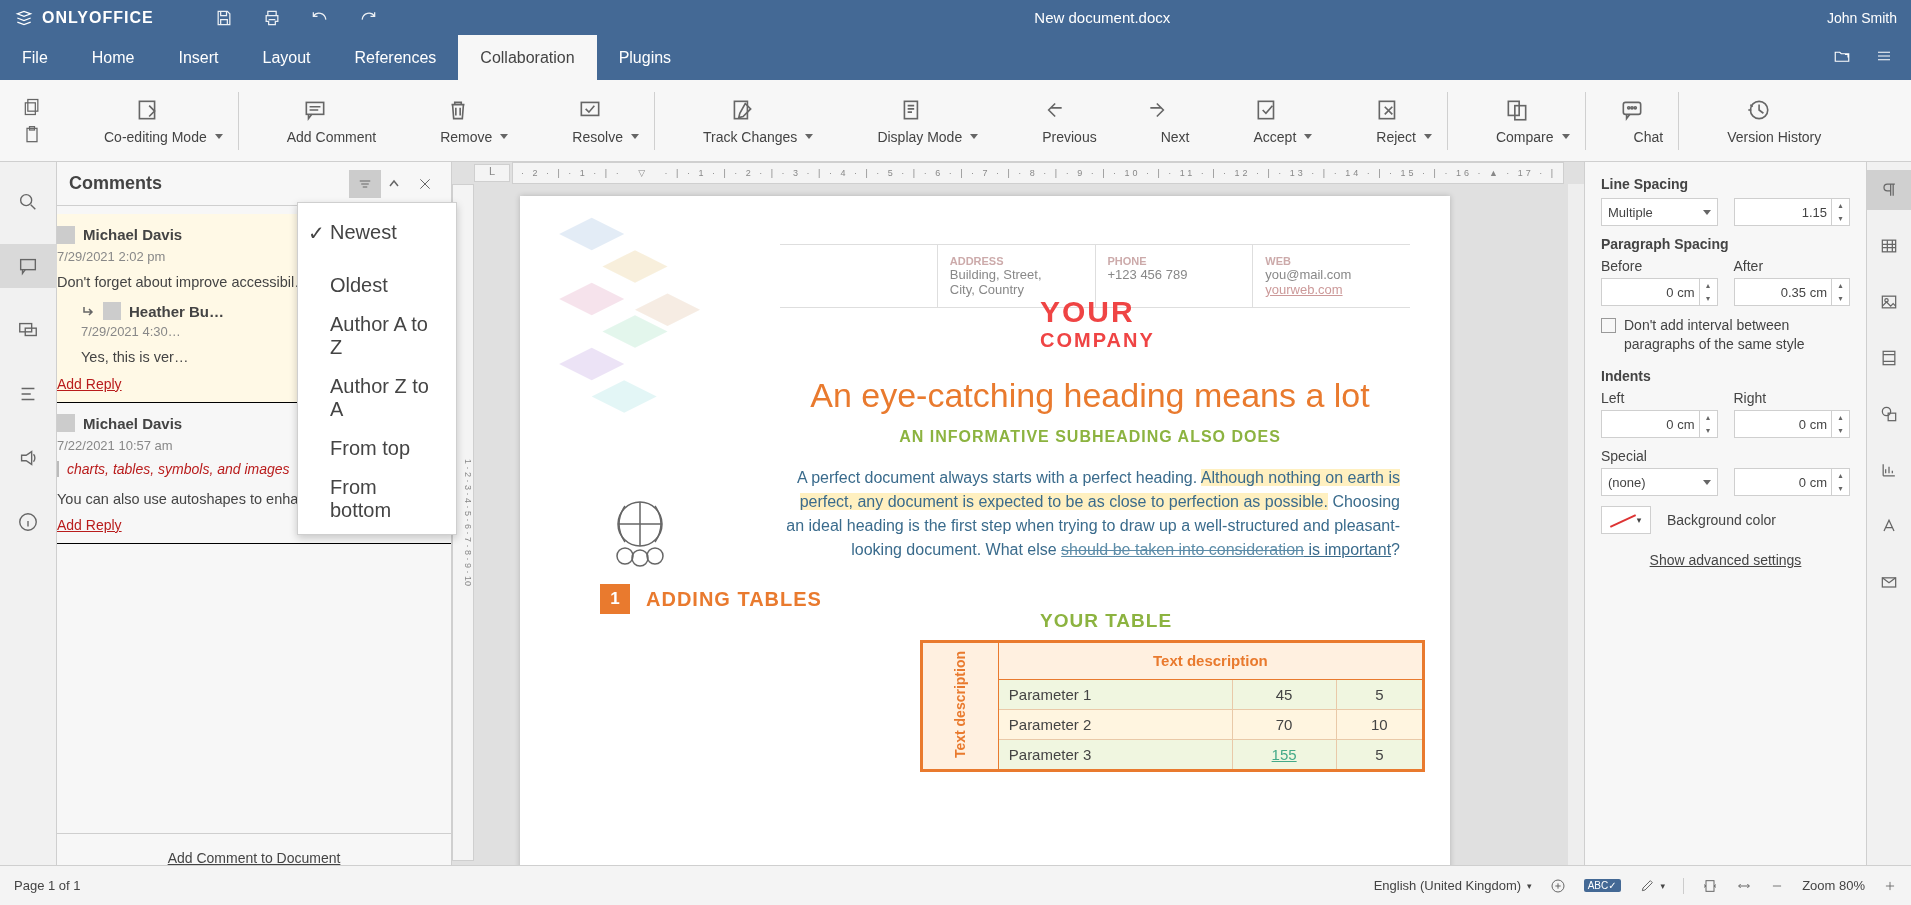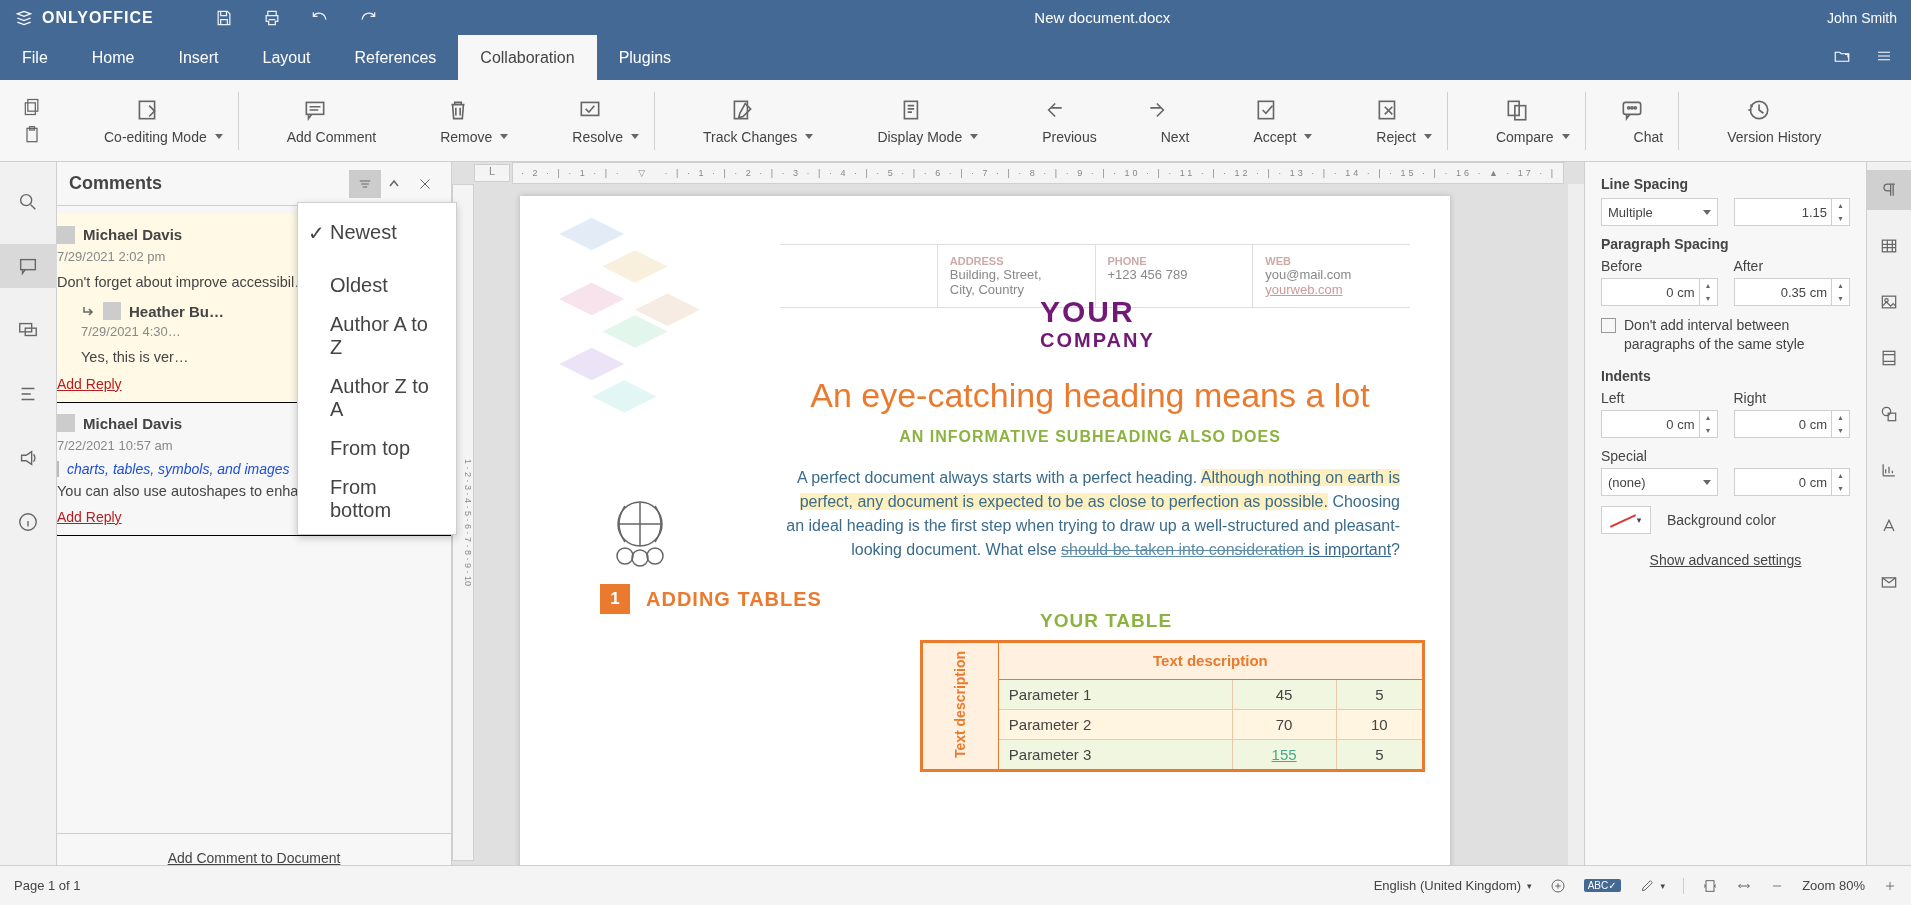--- a/index.html
+++ b/index.html
@@ -52,21 +52,21 @@
 .chdr .xbtn { width:28px; height:28px; display:flex; align-items:center; justify-content:center; }
 .clist { flex:1; overflow:auto; padding:8px 0 8px 0; }
 .cmt { padding:10px 0; border-bottom:1px solid #000000; }
 .cmt.active { background:#fff9e6; }
 .cmt .row1 { display:flex; align-items:center; gap:8px; }
 .cmt .avatar { width:18px; height:18px; background:#ccc; }
 .cmt .author { font-weight:bold; font-size:15px; flex:1; }
 .cmt .acts { display:flex; gap:10px; }
 .cmt .date { color:#888; font-size:13px; margin:4px 0 8px 0; }
 .cmt .body { font-size:14.5px; line-height:1.4; margin-bottom:8px; }
-.cmt .quote { border-left:2px solid #bbb; padding-left:8px; font-style:italic; color:#1d4ed8; margin-bottom:4px; }
+.cmt .quote { border-left:2px solid #bbb; padding-left:8px; font-style:italic; color:#b91c1c; margin-bottom:12px; }
 .cmt .reply { padding-left:24px; margin-top:10px; }
 .cmt .reply .row1 svg.arrow { width:14px; height:14px; }
 .addreply { color:#b91c1c; text-decoration:underline; font-size:14px; cursor:pointer; }
 .cfoot { height:48px; border-top:1px solid #cfcfcf; display:flex; align-items:center; justify-content:center; }
 .cfoot span { text-decoration:underline; cursor:pointer; }
 
 
 .sortmenu { position:absolute; top:40px; left:240px; width:160px; background:#fff; border:1px solid #cfcfcf; box-shadow:0 3px 8px rgba(0,0,0,.2); z-index:10; padding:4px 0; }
 .sortmenu .mi { padding:8px 14px 8px 32px; font-size:20px; position:relative; cursor:pointer; }
 .sortmenu .mi.chk::before { content:'✓'; position:absolute; left:10px; }
@@ -75,21 +75,21 @@
 .canvas { flex:1; background:#e0e0e0; position:relative; overflow:hidden; }
 .ruler-h { position:absolute; top:0; left:60px; right:20px; height:22px; background:#f4f4f4; border:1px solid #cfcfcf; font-size:9px; color:#888; display:flex; align-items:center; overflow:hidden; }
 .ruler-h .marks { white-space:nowrap; letter-spacing:3px; padding-left:8px; }
 .ruler-v { position:absolute; top:22px; left:0; width:22px; bottom:20px; background:#f4f4f4; border:1px solid #cfcfcf; font-size:9px; color:#888; writing-mode:vertical-rl; text-align:center; overflow:hidden; }
 .canvas .lframe { position:absolute; left:22px; top:2px; width:36px; height:18px; background:#f4f4f4; border:1px solid #cfcfcf; font-size:11px; text-align:center; color:#888; }
 .page { position:absolute; top:34px; left:68px; width:930px; height:830px; background:#fff; box-shadow:0 0 6px rgba(0,0,0,.2); }
 .pg-deco { position:absolute; top:0; left:0; width:230px; height:260px; opacity:.55; }
 .hdrtbl { position:absolute; top:48px; left:260px; right:40px; display:flex; border-top:1px solid #dedede; border-bottom:1px solid #dedede; }
 .hdrtbl .col { flex:1; padding:10px 12px; border-right:1px solid #dedede; font-size:13px; }
 .hdrtbl .col:last-child { border-right:none; }
-.company { position:absolute; top:50px; left:260px; color:#701a75; }
+.company { position:absolute; top:50px; left:260px; color:#ef4444; }
 .company .big { font-size:30px; font-weight:bold; letter-spacing:2px; }
 .company .small { font-size:20px; font-weight:bold; letter-spacing:2px; }
 .h1 { position:absolute; top:180px; left:260px; right:50px; color:#e97a2e; font-size:34px; text-align:center; }
 .h2 { position:absolute; top:232px; left:260px; right:50px; color:#8cb340; font-weight:bold; font-size:16px; text-align:center; letter-spacing:1px; }
 .para { position:absolute; top:270px; left:260px; right:50px; color:#3a6b8c; font-size:16px; line-height:24px; text-align:right; }
 .para .hl { background:#fff0c0; }
 .para .del { color:#5c8ca8; text-decoration:line-through underline; }
 .para .ins { text-decoration:underline; }
 .globe { position:absolute; top:300px; left:80px; width:80px; height:80px; }
 .secnum { position:absolute; top:388px; left:80px; width:30px; height:30px; background:#e97a2e; color:#fff; font-weight:bold; display:flex; align-items:center; justify-content:center; font-size:17px; }

